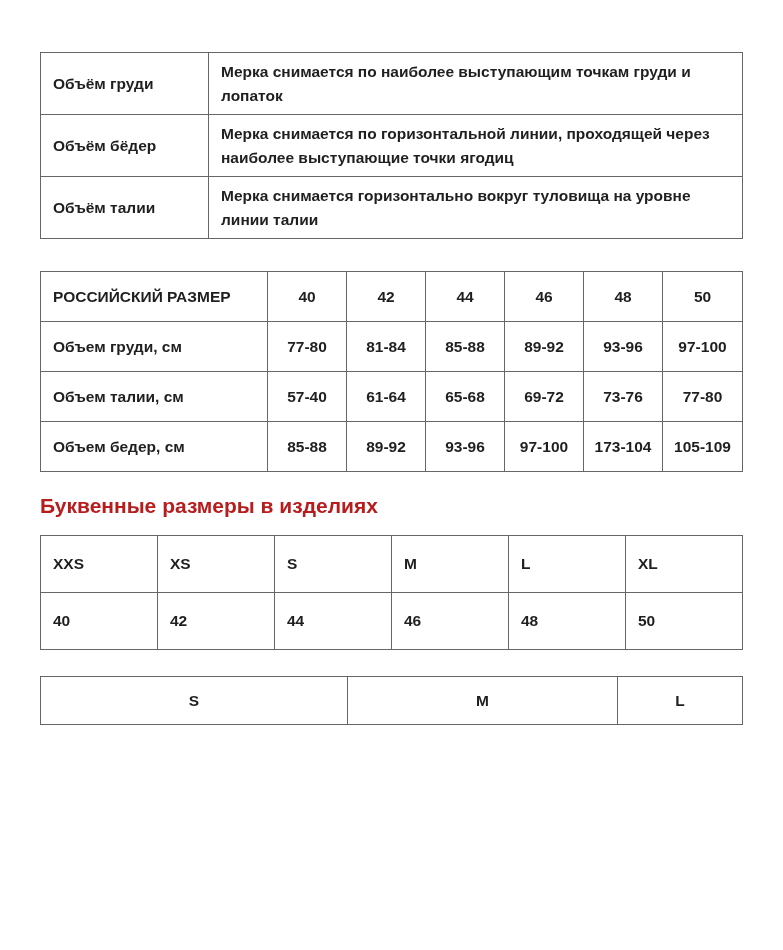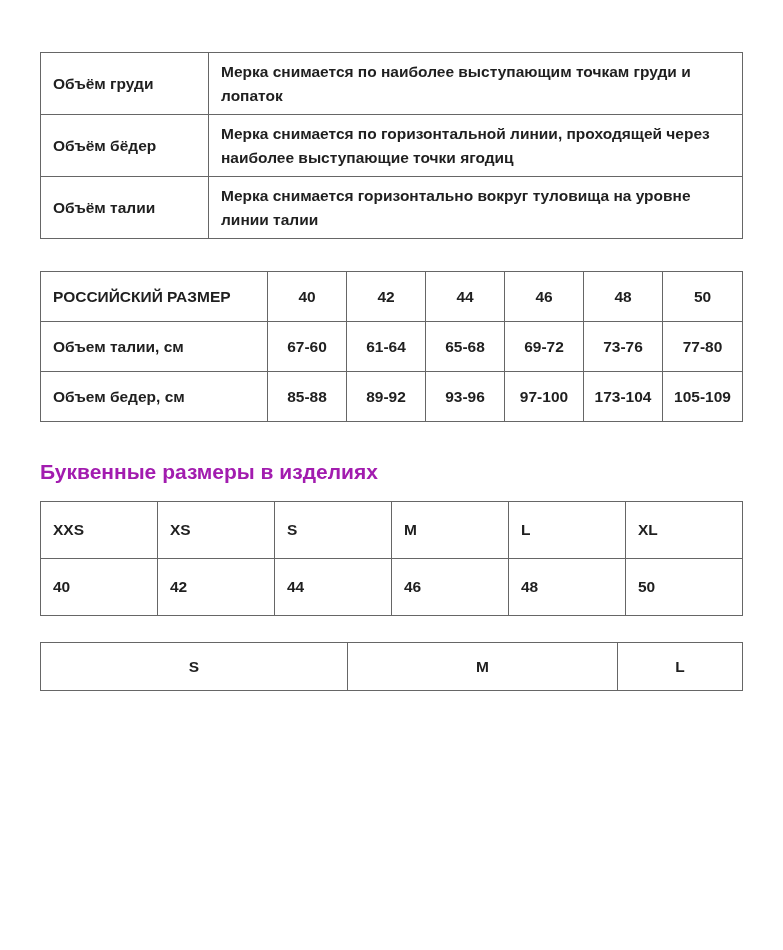--- a/index.html
+++ b/index.html
@@ -34,31 +34,31 @@
     padding: 4px 8px 4px 12px;
     box-sizing: border-box;
     overflow: hidden;
   }
   
   .t1 { margin-bottom: 32px; }
   .t1 tr { height: 62px; }
   .t1 .lbl { font-weight: bold; }
   .t1 .desc { line-height: 24px; padding-right: 10px; }
   
-  .t2 { margin-bottom: 38px; }
+  .t2 { margin-bottom: 22px; }
   .t2 tr { height: 50px; }
   .t2 .num { text-align: center; padding: 4px 2px; }
   .t2 .hdr-num { font-weight: bold; }
   
   .section-heading {
     font-size: 21px;
     font-weight: bold;
     margin: 16px 0 17px 0;
     line-height: 24px;
-    color: #a21caf;
+    color: #b91c1c;
   }
   
   .t3 { margin-bottom: 26px; }
   .t3 tr { height: 57px; }
   
   .t4 { margin-bottom: 0; }
   .t4 tr { height: 48px; }
   .t4 td { text-align: center; padding: 4px 2px; }
 </style>
 </head>
@@ -101,22 +101,31 @@
       <tr>
         <td>РОССИЙСКИЙ РАЗМЕР</td>
         <td class="num hdr-num">40</td>
         <td class="num hdr-num">42</td>
         <td class="num hdr-num">44</td>
         <td class="num hdr-num">46</td>
         <td class="num hdr-num">48</td>
         <td class="num hdr-num">50</td>
       </tr>
       <tr>
+        <td>Объем груди, см</td>
+        <td class="num">77-80</td>
+        <td class="num">81-84</td>
+        <td class="num">85-88</td>
+        <td class="num">89-92</td>
+        <td class="num">93-96</td>
+        <td class="num">97-100</td>
+      </tr>
+      <tr>
         <td>Объем талии, см</td>
-        <td class="num">67-60</td>
+        <td class="num">57-40</td>
         <td class="num">61-64</td>
         <td class="num">65-68</td>
         <td class="num">69-72</td>
         <td class="num">73-76</td>
         <td class="num">77-80</td>
       </tr>
       <tr>
         <td>Объем бедер, см</td>
         <td class="num">85-88</td>
         <td class="num">89-92</td>

